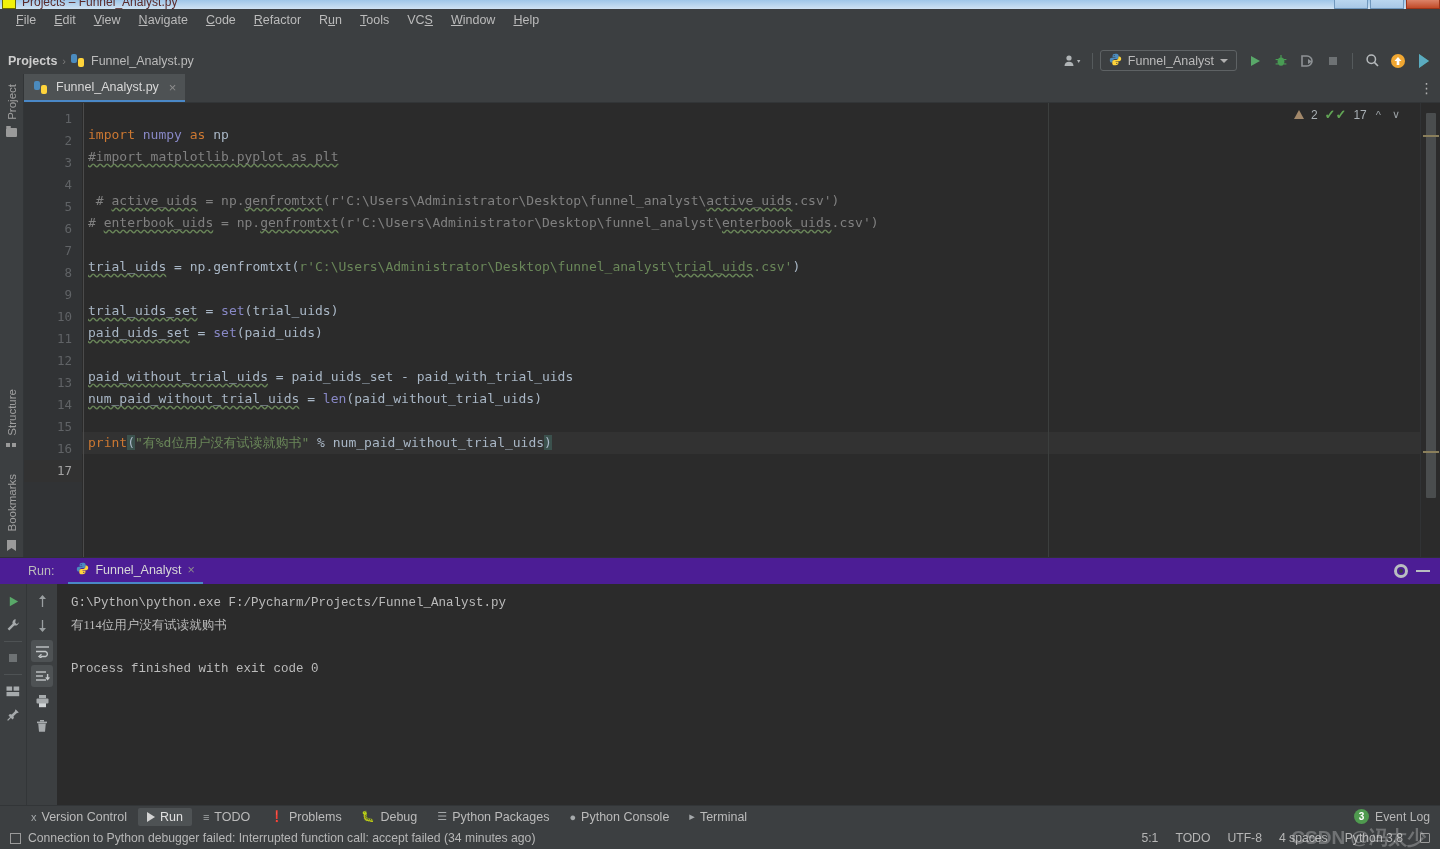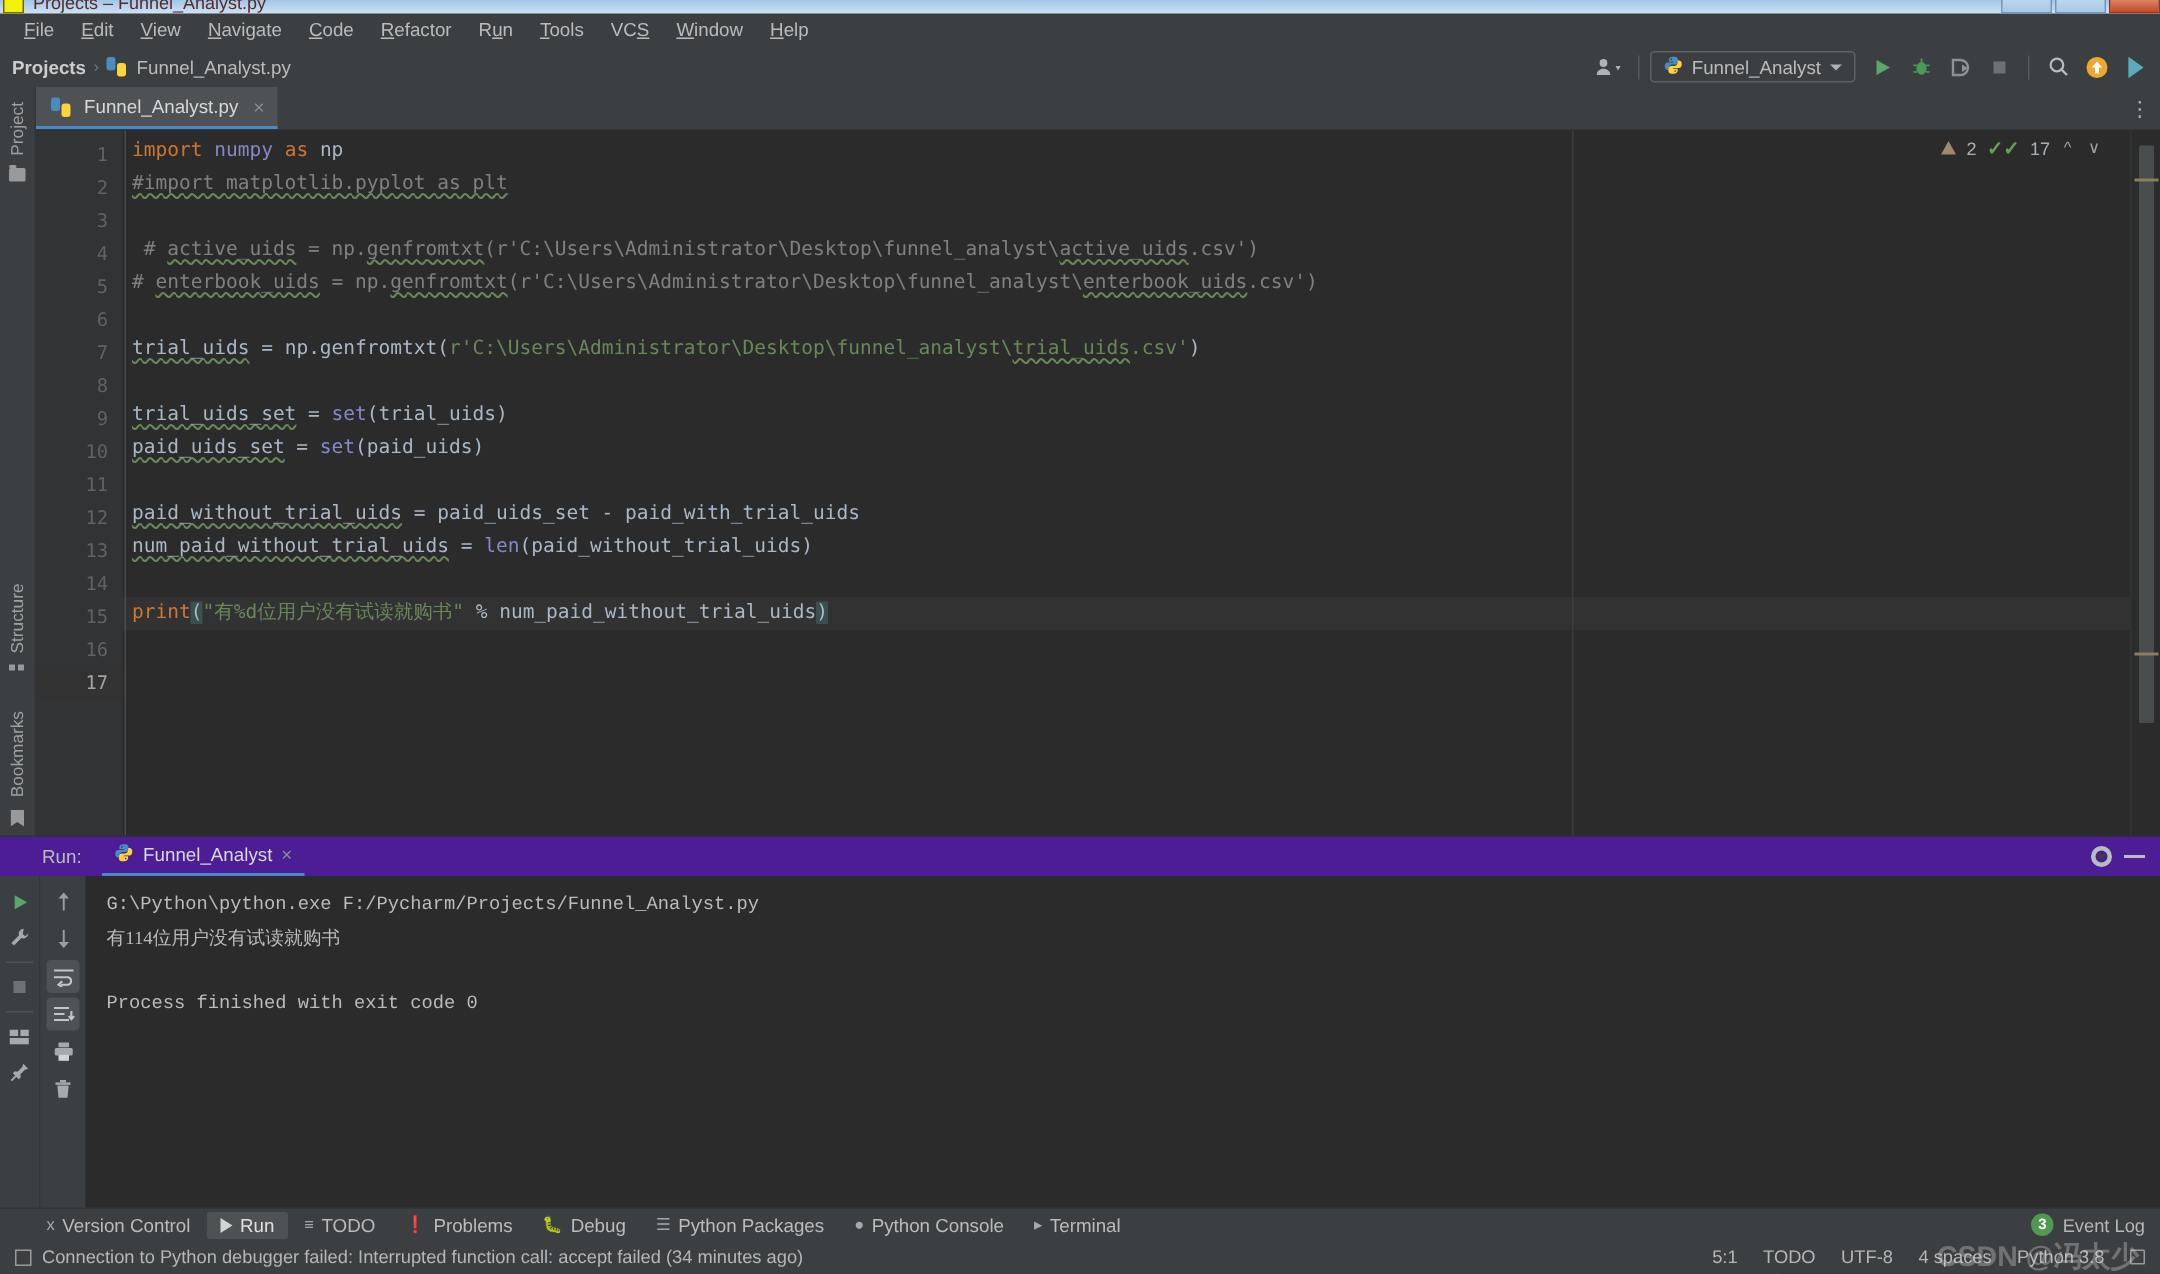--- a/index.html
+++ b/index.html
@@ -41,20 +41,21 @@
     padding: 2px 9px; font-size: 12.5px; color: #bbbbbb; cursor: default;
     white-space: nowrap;
   }
   .menu-item u { text-decoration: underline; }
 
   
   .navbar {
     flex: 0 0 27px; height: 27px; background: #3c3f41;
     display: flex; align-items: center; padding: 0 4px 0 8px;
     position: relative;
+    margin-top: 16px;
   }
   .crumbs { display: flex; align-items: center; gap: 4px; }
   .crumb { font-size: 12.5px; color: #bbbbbb; white-space: nowrap; }
   .crumb.bold { font-weight: bold; color: #cdcdcd; }
   .crumb-sep { color: #7a7a7a; font-size: 11px; padding: 0 1px; }
   .pyfile-ico { display:inline-block; width:13px; height:13px; position:relative; vertical-align:-2px; margin-right:3px;}
   .pyfile-ico:before, .pyfile-ico:after {
     content:""; position:absolute; width:6px; height:9px; border-radius:2px;
   }
   .pyfile-ico:before { background:#4b8bbe; left:0; top:0; }
@@ -138,21 +139,21 @@
     border:1px solid #6e7173; border-bottom:none;
   }
   .fold.tri:after {
     content:""; position:absolute; left:2px; top:5px;
     border-left:3px solid transparent;border-right:3px solid transparent;border-top:4px solid #6e7173;
   }
 
   .code-area {
     flex: 1 1 auto; position: relative; background: #2b2b2b;
     font-family: "DejaVu Sans Mono", monospace; font-size: 13px;
-    padding-top: 3px; overflow: hidden;
+    padding-top: 21px; overflow: hidden;
   }
   .code-line { height: 22px; line-height: 22px; padding-left: 6px; white-space: pre; }
   .code-line.current { background: #323232; }
   .guide {
     position: absolute; left: 1px; top: 0; bottom: 0; width: 1px; background: #4b4b4b;
   }
   .rightmargin {
     position: absolute; left: 966px; top: 0; bottom: 0; width: 1px; background: #3c3f3e;
   }
 

